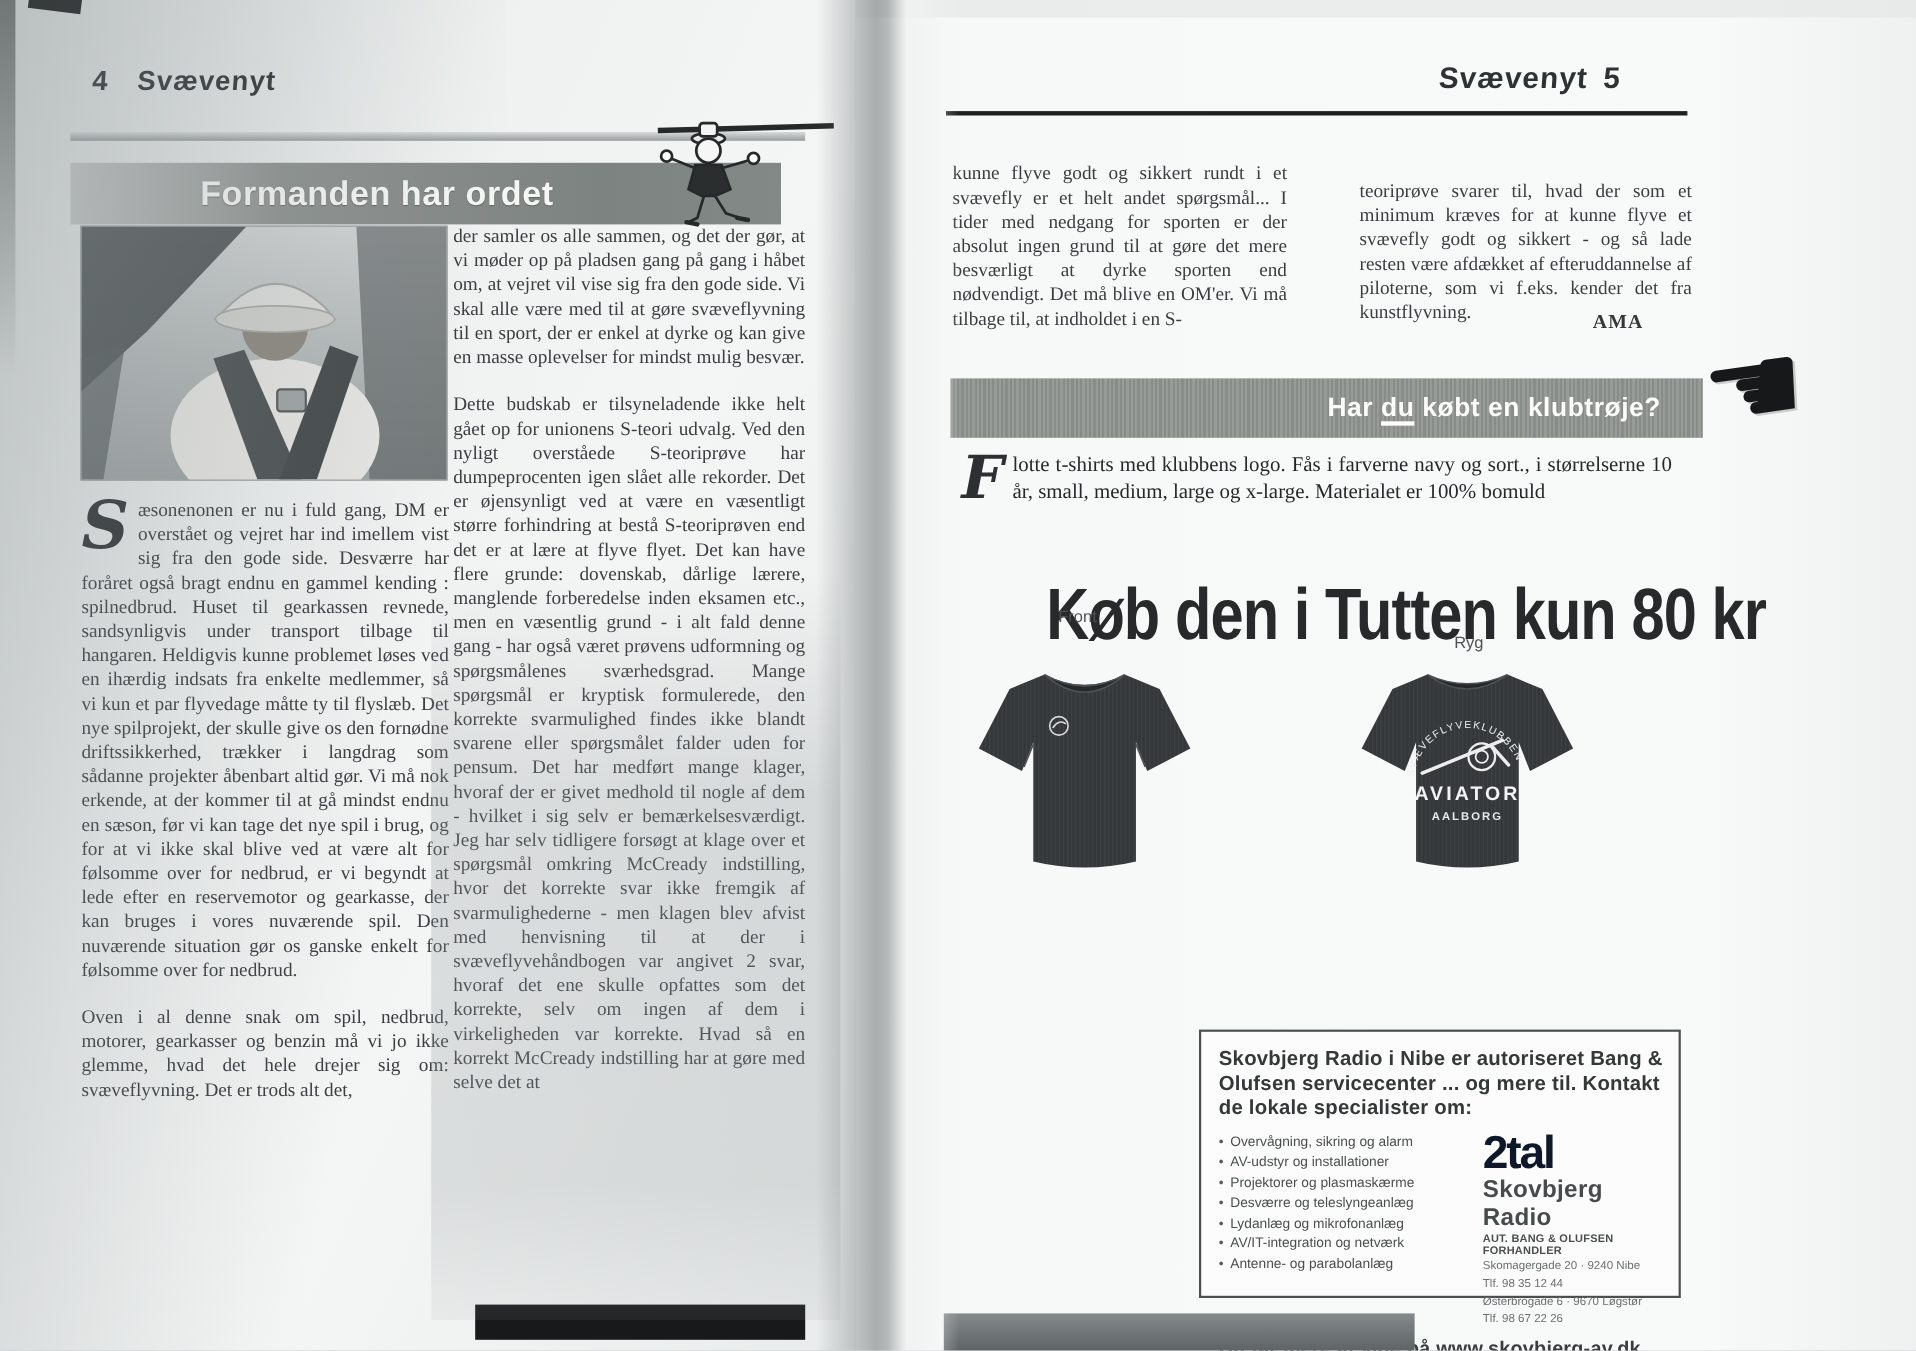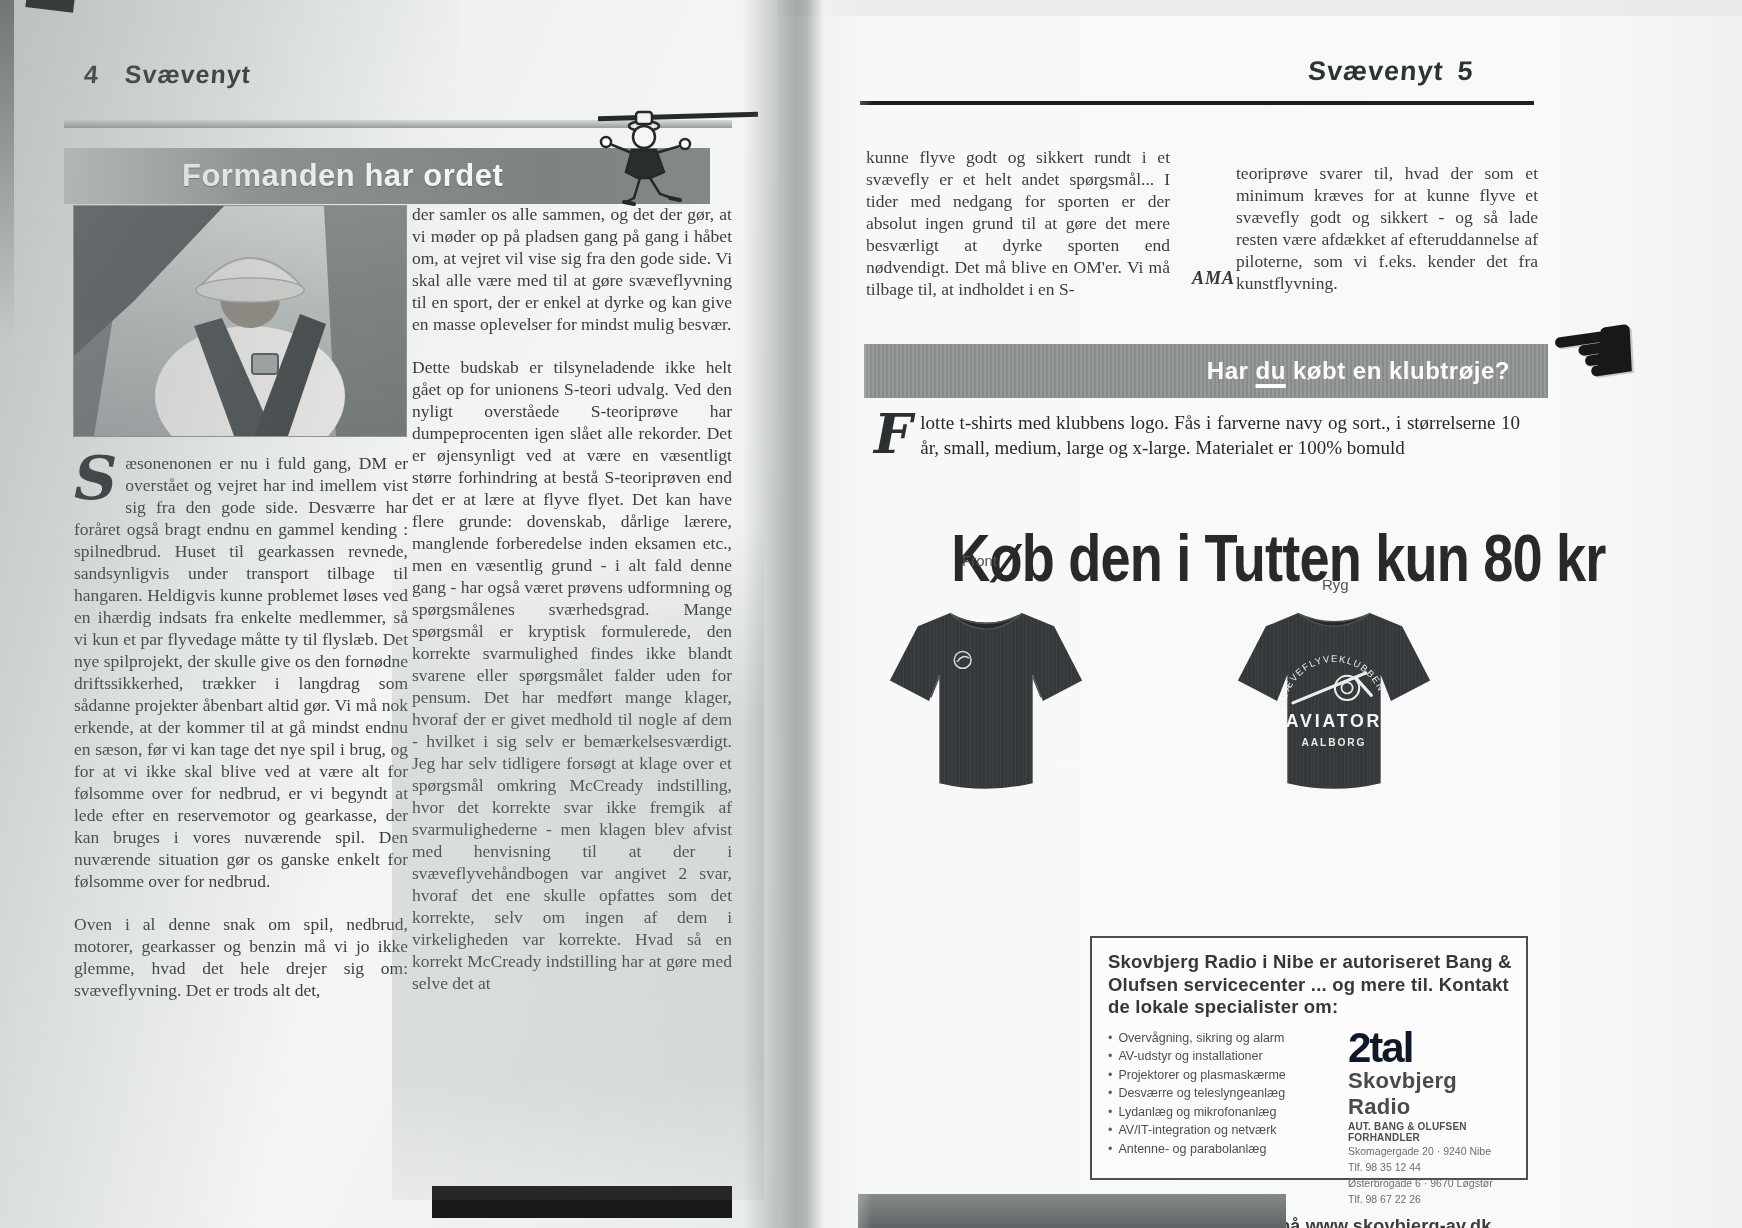--- a/index.html
+++ b/index.html
@@ -58,21 +58,21 @@
   .bodycol{font-size:17.5px;line-height:22px;text-align:justify;color:#3a3e41;}
   .bodycol p{margin:0 0 21px 0;}
   .dropcap{
     float:left;font-family:"DejaVu Serif",serif;font-style:italic;font-weight:700;
     font-size:60px;line-height:44px;padding:4px 8px 0 0;color:#2c3032;
   }
   .col1L{left:74px;top:452px;width:334px;}
   .col2L{left:412px;top:203px;width:320px;}
   .col1R{left:866px;top:146px;width:304px;}
   .col2R{left:1236px;top:146px;width:302px;margin-top:16px;}
-  .signature{left:1192px;top:268px;width:302px;font-size:18px;font-weight:700;letter-spacing:1px;color:#34383a;font-style:italic;}
+  .signature{left:1192px;top:282px;width:302px;text-align:right;font-size:18px;font-weight:700;letter-spacing:1px;color:#34383a;}
   
   .photo{left:74px;top:206px;width:332px;height:230px;background:#aeb3b3;box-shadow:0 0 0 1px #8e9393;}
   
   .klub-banner{
     left:864px;top:344px;width:684px;height:54px;
     background:#8f9490;display:flex;align-items:center;justify-content:flex-end;
   }
   .klub-banner .stripes{position:absolute;inset:0;pointer-events:none;
     background:repeating-linear-gradient(90deg,rgba(255,255,255,.07) 0 2px,rgba(0,0,0,.05) 2px 4px);}
   .klub-banner .txt{

